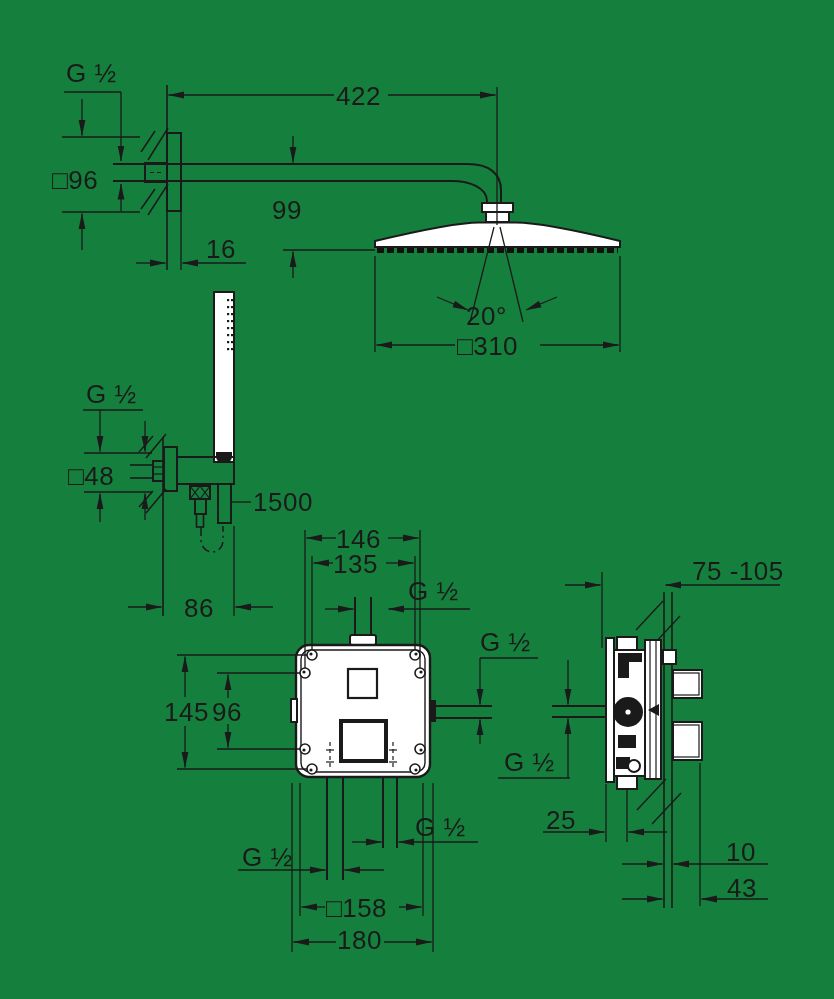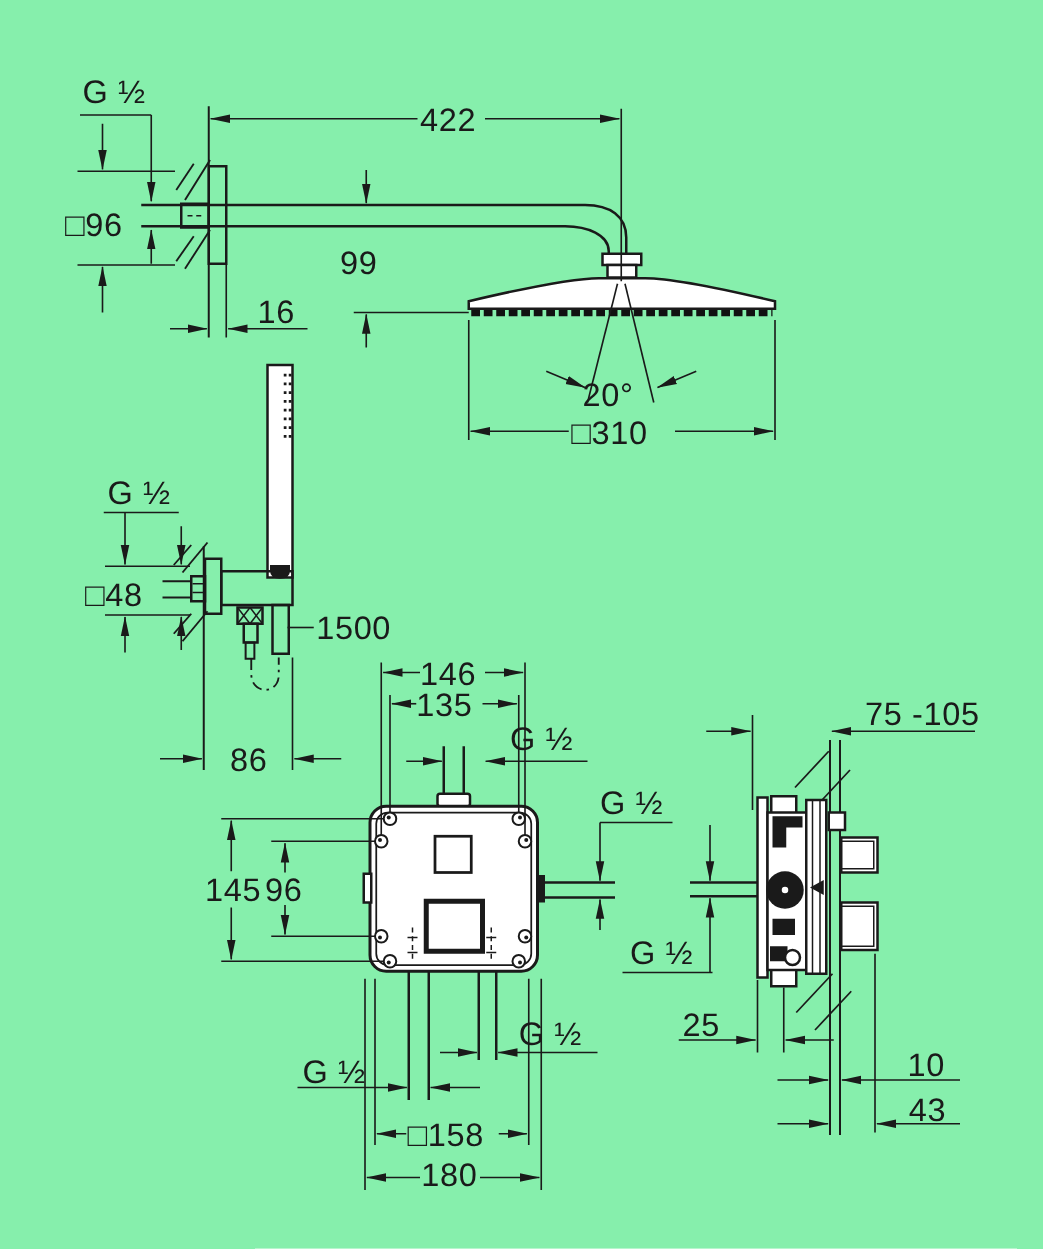--- a/index.html
+++ b/index.html
@@ -1,16 +1,16 @@
 <!DOCTYPE html>
 <html><head>
 <meta charset="utf-8">
 <style>
   html,body{margin:0;padding:0;background:#ffffff;}
-  .canvas{position:relative;width:834px;height:999px;background:#86efac;overflow:hidden;}
+  .canvas{position:relative;width:834px;height:999px;background:#15803d;overflow:hidden;}
   svg{display:block;}
   svg text{font-family:"Liberation Sans","DejaVu Sans",sans-serif;font-size:26px;fill:#1a1a1a;letter-spacing:0.5px;}
   .ln{stroke:#1a1a1a;stroke-width:1.3;fill:none;}
   .ln2{stroke:#1a1a1a;stroke-width:1.6;fill:none;}
   .obj{stroke:#1a1a1a;stroke-width:2;fill:none;}
   .objw{stroke:#1a1a1a;stroke-width:2;fill:#ffffff;}
   .thin{stroke:#1a1a1a;stroke-width:1.2;fill:none;}
   .blk{fill:#1a1a1a;stroke:none;}
 </style>
 </head>

